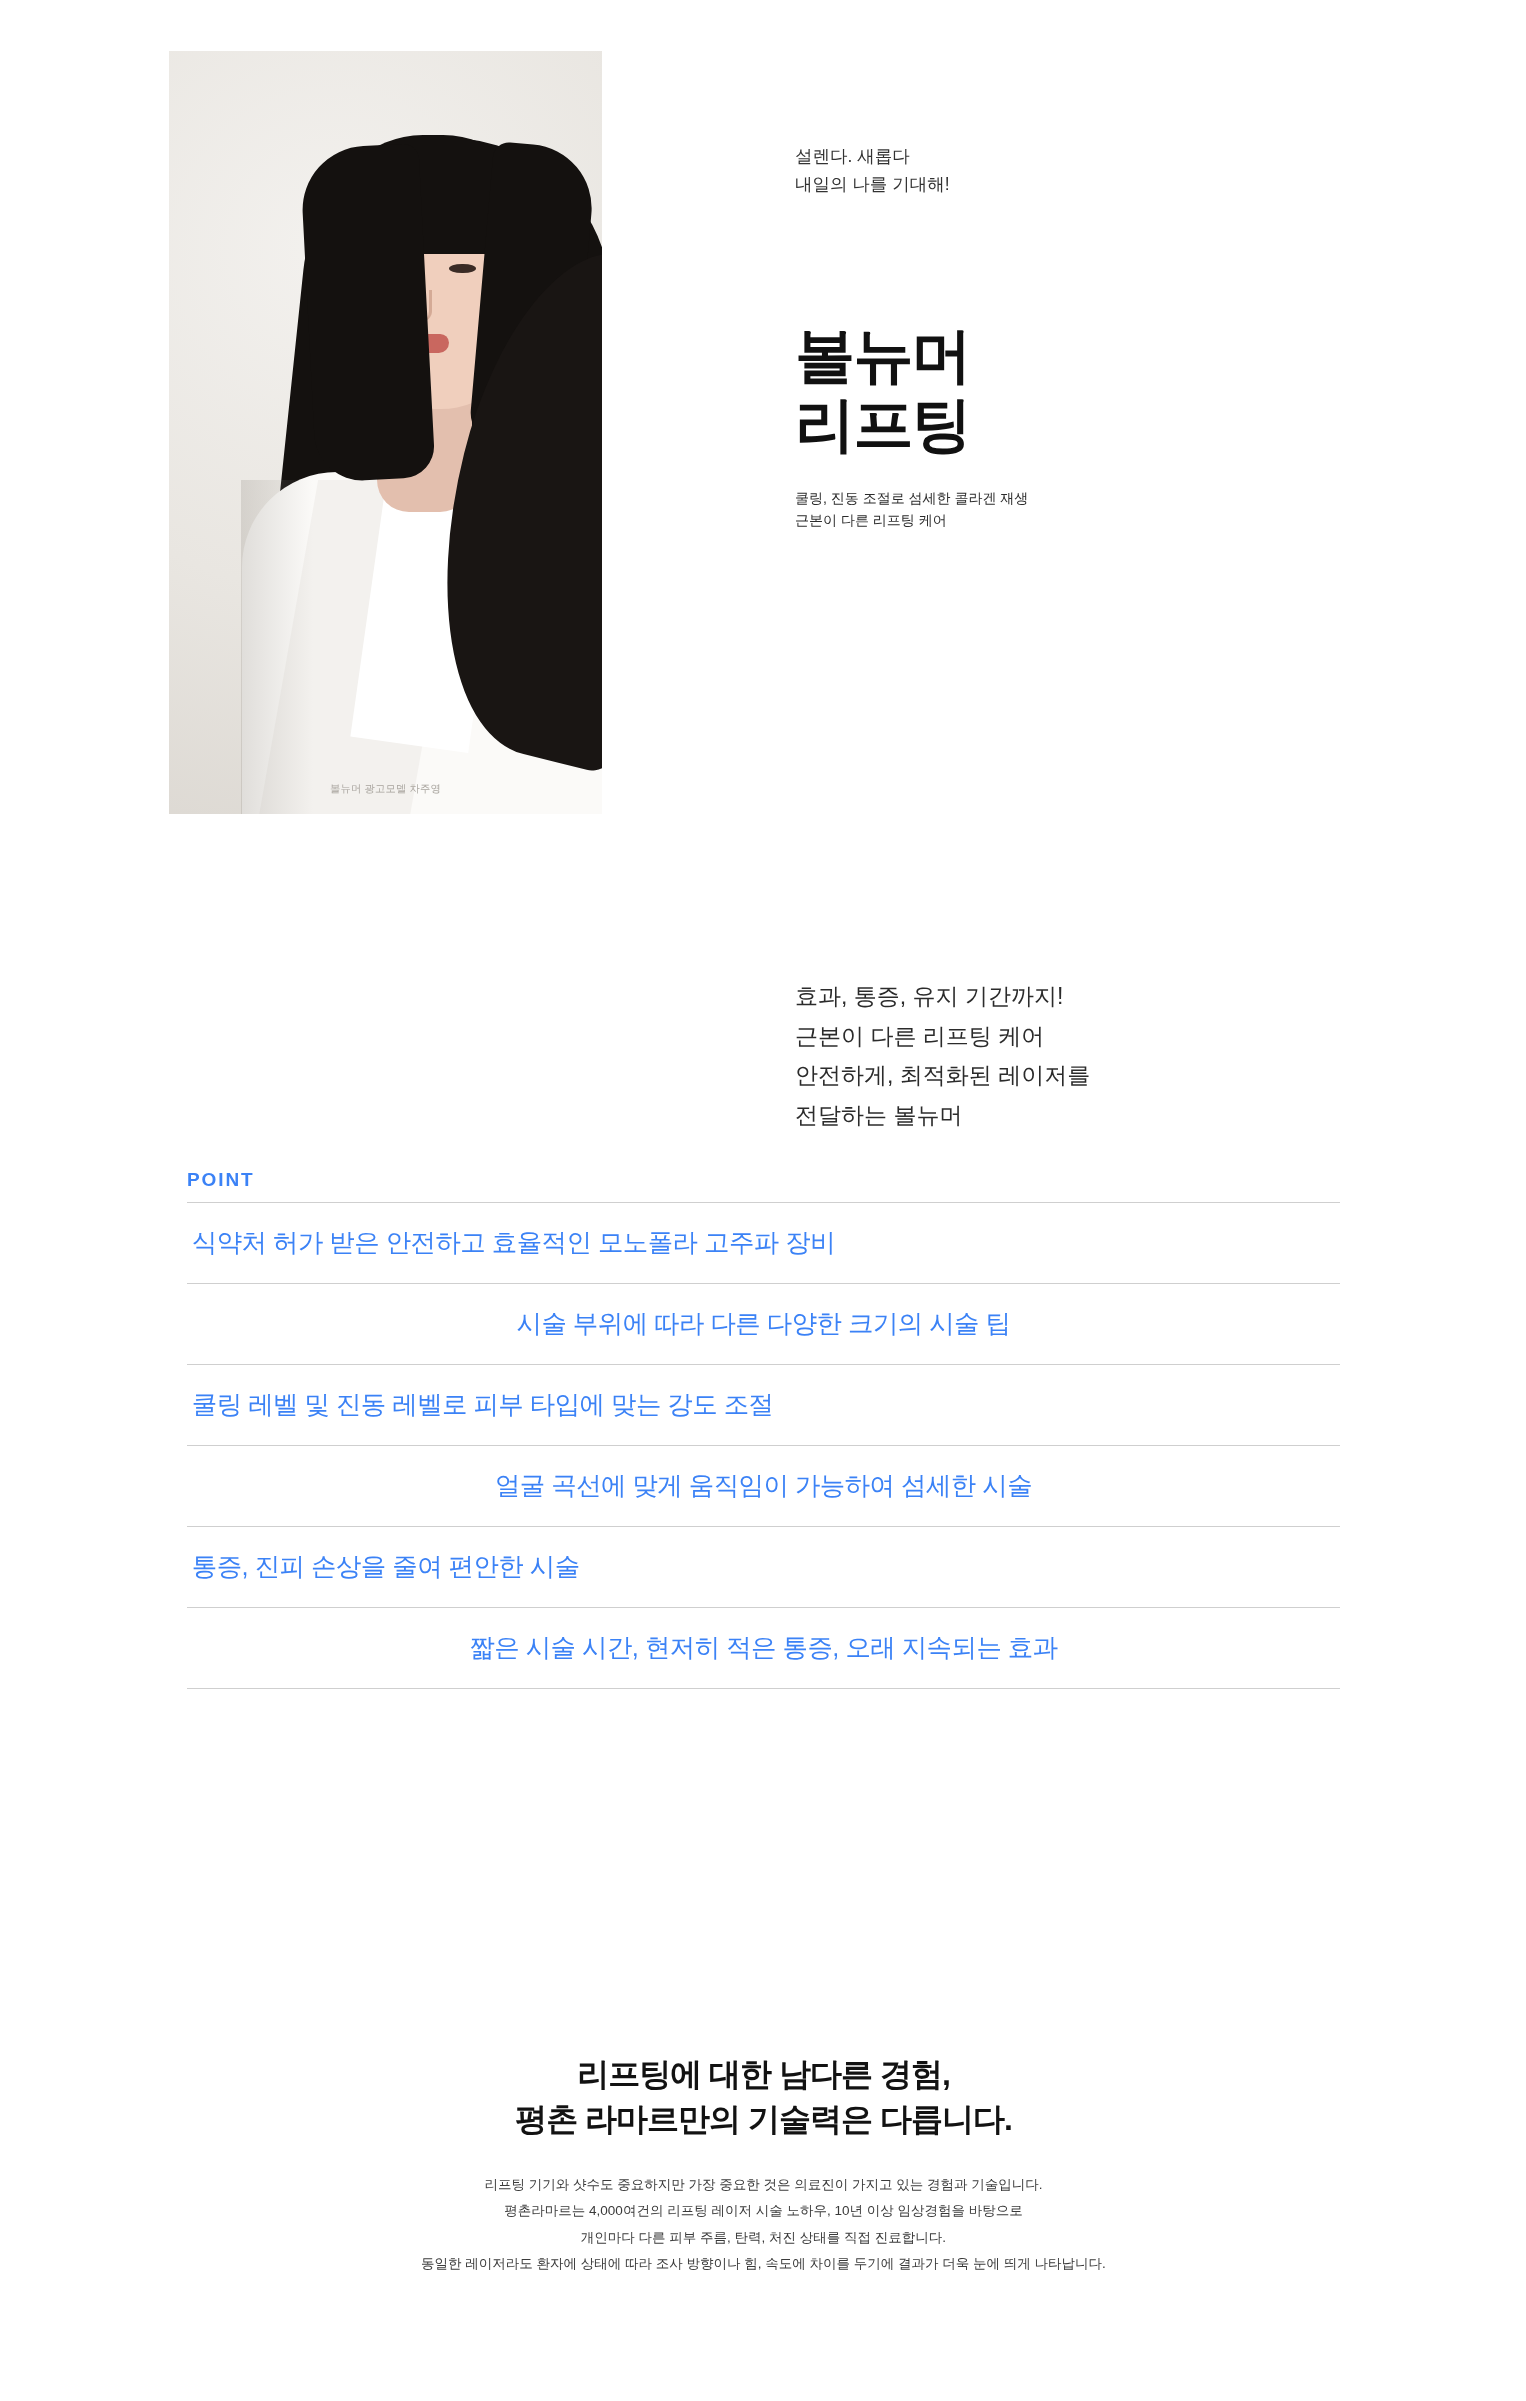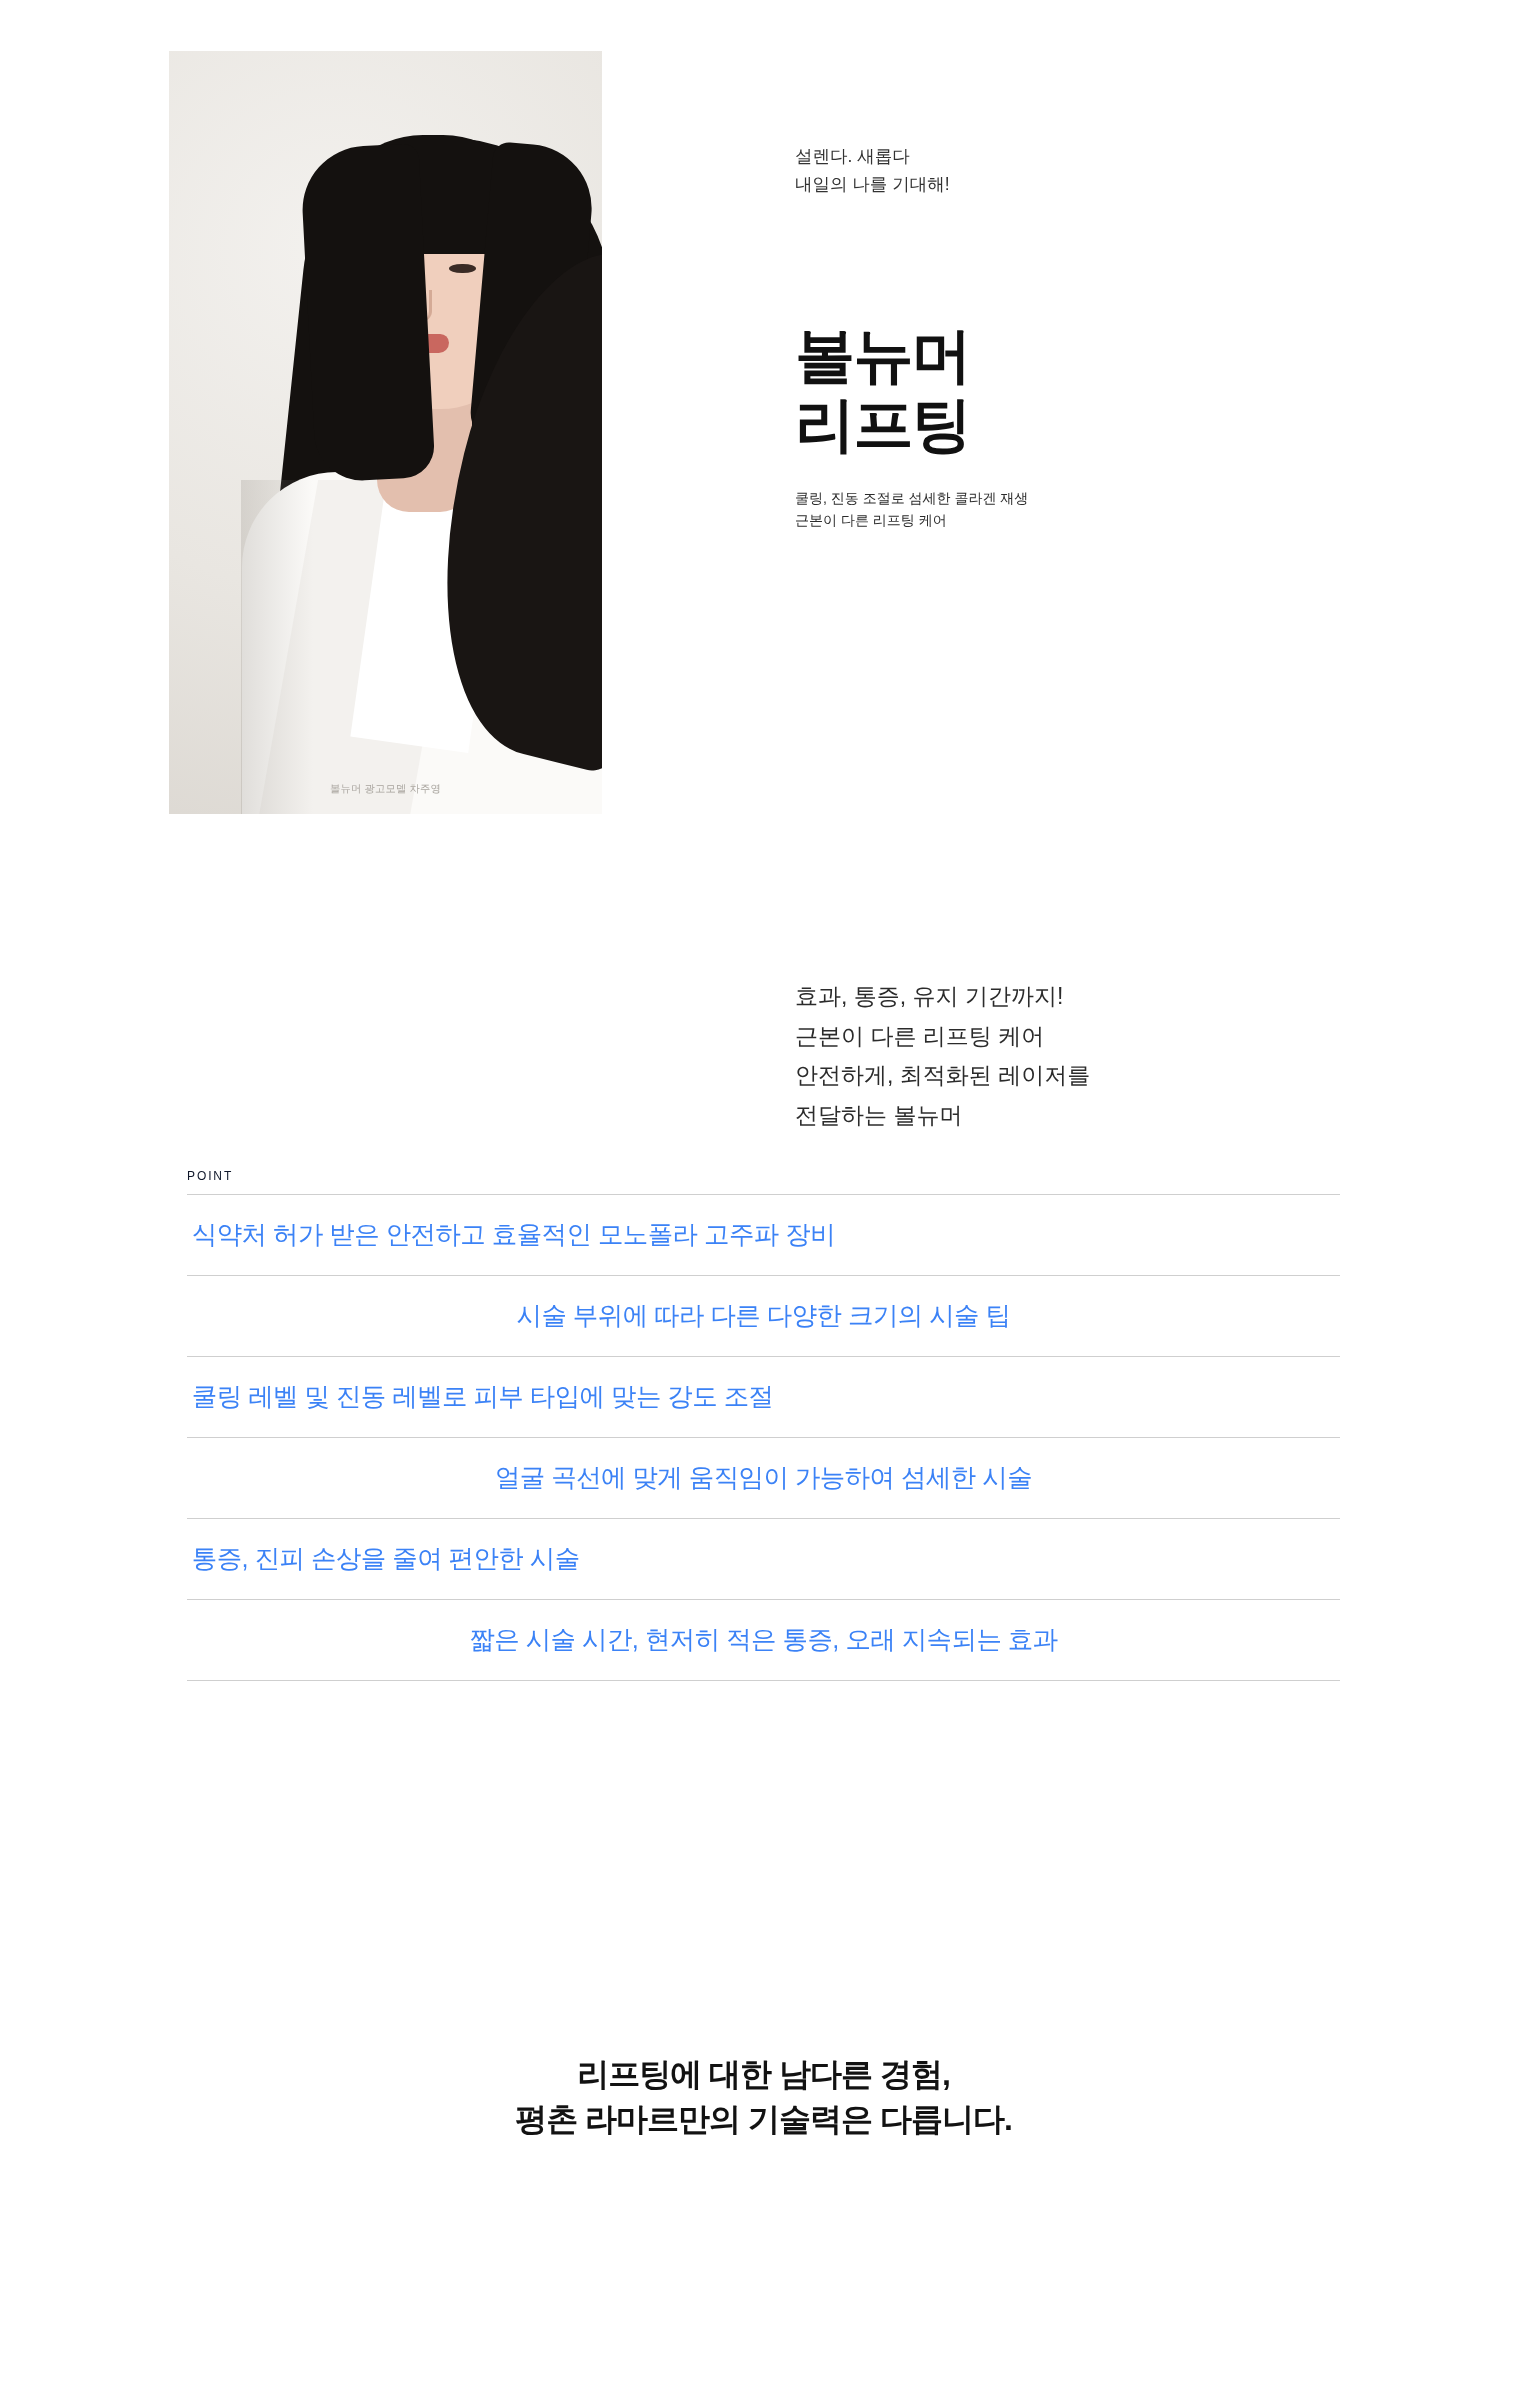--- a/index.html
+++ b/index.html
@@ -242,24 +242,24 @@
   }
 
   
   .point-section {
     position: absolute;
     left: 187px;
     top: 1169px;
     width: 1153px;
   }
   .point-label {
-    font-size: 12px;
-    font-weight: 400;
+    font-size: 19px;
+    font-weight: 700;
     letter-spacing: 1.9px;
-    color: #0f172a;
+    color: #3b82f6;
     padding-bottom: 11px;
   }
   .point-list {
     list-style: none;
     margin: 0;
     padding: 0;
     border-top: 0.8px solid #cfcfcf;
   }
   .point-item {
     border-bottom: 0.8px solid #cfcfcf;
@@ -351,14 +351,18 @@
     <li class="point-item align-left">쿨링 레벨 및 진동 레벨로 피부 타입에 맞는 강도 조절</li>
     <li class="point-item align-center">얼굴 곡선에 맞게 움직임이 가능하여 섬세한 시술</li>
     <li class="point-item align-left">통증, 진피 손상을 줄여 편안한 시술</li>
     <li class="point-item align-center">짧은 시술 시간, 현저히 적은 통증, 오래 지속되는 효과</li>
   </ul>
 </section>
 
 <section class="closing">
   <h2 class="closing-head">리프팅에 대한 남다른 경험,
 평촌 라마르만의 기술력은 다릅니다.</h2>
+  <p class="closing-body">리프팅 기기와 샷수도 중요하지만 가장 중요한 것은 의료진이 가지고 있는 경험과 기술입니다.
+평촌라마르는 4,000여건의 리프팅 레이저 시술 노하우, 10년 이상 임상경험을 바탕으로
+개인마다 다른 피부 주름, 탄력, 처진 상태를 직접 진료합니다.
+동일한 레이저라도 환자에 상태에 따라 조사 방향이나 힘, 속도에 차이를 두기에 결과가 더욱 눈에 띄게 나타납니다.</p>
 </section>
 
 
 </body></html>

